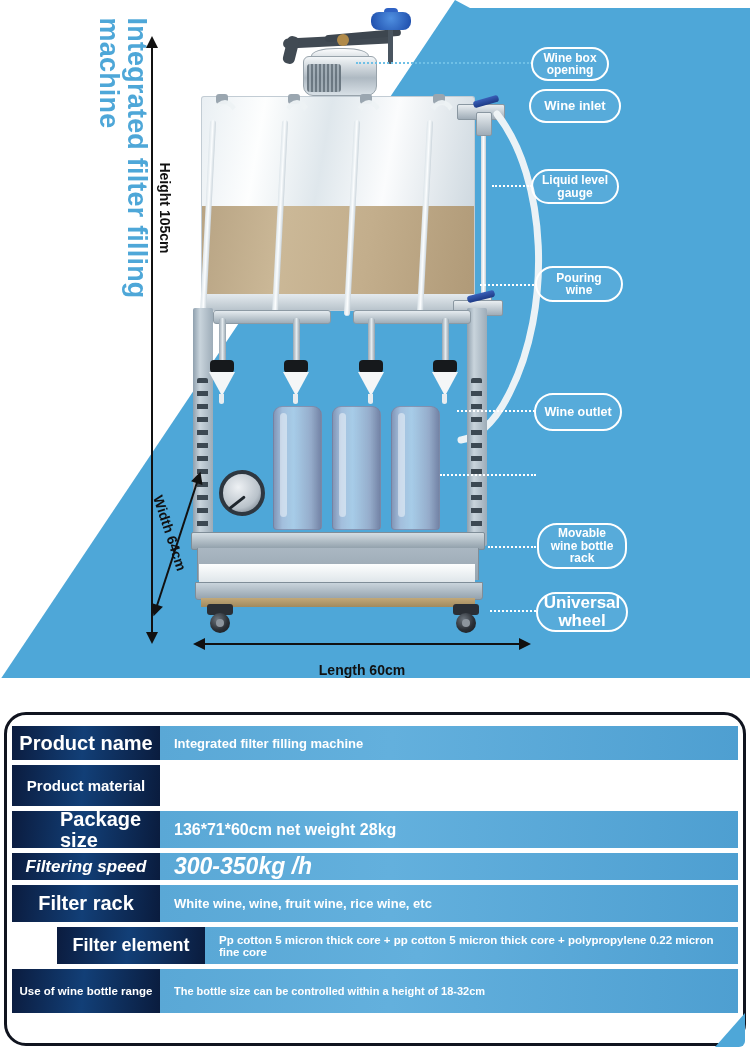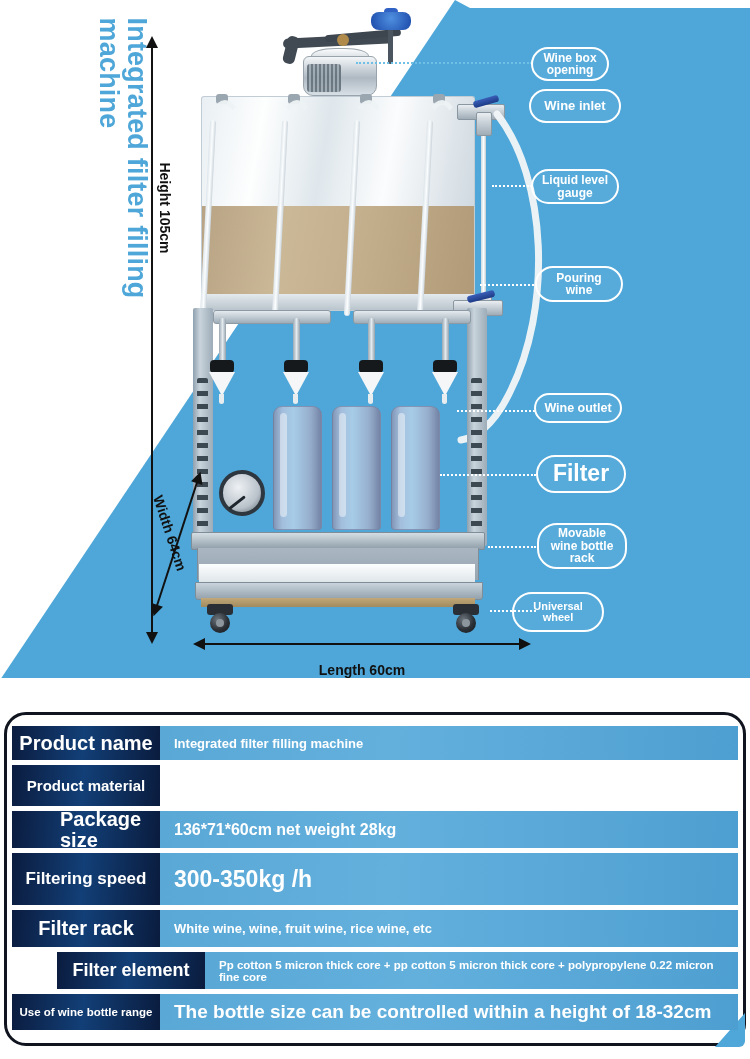--- a/index.html
+++ b/index.html
@@ -294,58 +294,55 @@
   </div>
   <div class="pill" style="left:529px;top:89px;width:92px;height:34px;font-size:13px;">
     <span>Wine inlet</span>
   </div>
   <div class="pill" style="left:531px;top:169px;width:88px;height:35px;font-size:12px;">
     <span>Liquid level gauge</span>
   </div>
   <div class="pill" style="left:535px;top:266px;width:88px;height:36px;font-size:12px;">
     <span>Pouring wine</span>
   </div>
-  <div class="pill" style="left:534px;top:393px;width:88px;height:30px;font-size:12.5px;">
+  <div class="pill" style="left:534px;top:393px;width:88px;height:38px;font-size:12.5px;">
     <span>Wine outlet</span>
-  </div>
-  <div class="pill" style="left:536px;top:455px;width:90px;height:38px;font-size:23px;">
-    <span>Filter</span>
   </div>
   <div class="pill" style="left:537px;top:523px;width:90px;height:46px;font-size:12px;">
     <span>Movable wine bottle rack</span>
   </div>
-  <div class="pill" style="left:512px;top:592px;width:92px;height:40px;font-size:11px;">
+  <div class="pill" style="left:536px;top:592px;width:92px;height:40px;font-size:17px;">
     <span>Universal wheel</span>
   </div>
 </div>
 
 <div id="panel">
   <div id="corner"></div>
 </div>
 <div id="tbl">
     <div class="trow" style="height: 34px;">
       <div class="tlabel" style="font-size: 20px;">Product name</div>
       <div class="tval" style="font-size: 13px;">Integrated filter filling machine</div>
     </div>
     <div class="trow" style="height: 41px;">
       <div class="tlabel" style="font-size: 15px;">Product material</div>
     </div>
     <div class="trow" style="height: 37px;">
       <div class="tlabel" style="font-size: 20px; padding-left: 48px;">Package size</div>
       <div class="tval" style="font-size: 16px;">136*71*60cm net weight 28kg</div>
     </div>
-    <div class="trow" style="height: 52px;">
+    <div class="trow" style="height: 27px; font-style: italic;">
       <div class="tlabel" style="font-size: 17px;">Filtering speed</div>
       <div class="tval" style="font-size: 23px;">300-350kg /h</div>
     </div>
     <div class="trow" style="height: 37px;">
       <div class="tlabel" style="font-size: 20px;">Filter rack</div>
       <div class="tval" style="font-size: 13px; text-align: right;">White wine, wine, fruit wine, rice wine, etc</div>
     </div>
     <div class="trow" style="height: 37px; padding-left: 45px;">
       <div class="tlabel" style="font-size: 18px;">Filter element</div>
       <div class="tval" style="font-size: 11.5px;">Pp cotton 5 micron thick core + pp cotton 5 micron thick core + polypropylene 0.22 micron fine core</div>
     </div>
-    <div class="trow" style="height: 36px;">
+    <div class="trow" style="height: 44px;">
       <div class="tlabel" style="font-size: 11.5px;">Use of wine bottle range</div>
-      <div class="tval" style="font-size: 19px;">The bottle size can be controlled within a height of 18-32cm</div>
+      <div class="tval" style="font-size: 11px;">The bottle size can be controlled within a height of 18-32cm</div>
     </div>
   </div>
 
 </body></html>

